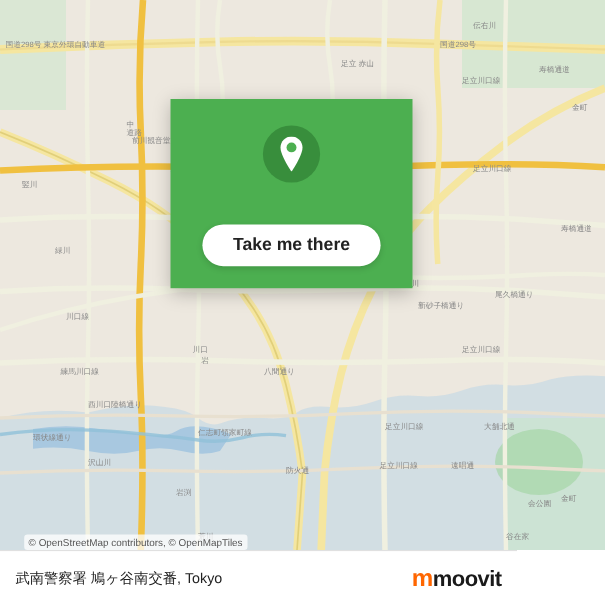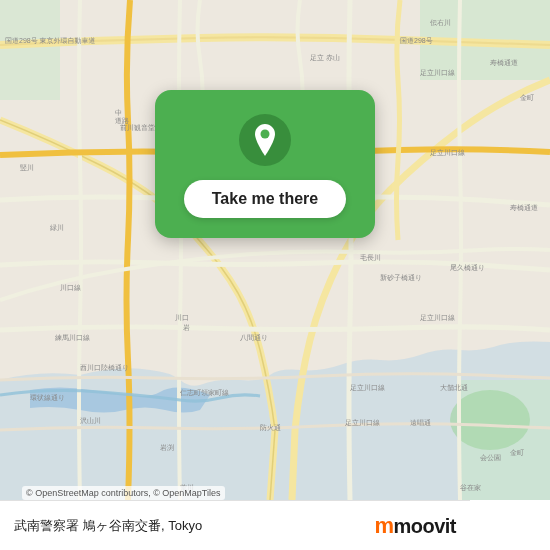--- a/index.html
+++ b/index.html
@@ -24,27 +24,28 @@
       width: 100%;
       height: 100%;
     }
     
     #location-card {
       position: absolute;
       top: 90px;
       left: 155px;
       width: 220px;
       background-color: #4caf50;
-      border-radius: 16px;
+      border-radius: 0;
       padding: 24px 20px 20px 20px;
       display: flex;
       flex-direction: column;
       align-items: center;
       box-shadow: 0 4px 16px rgba(0,0,0,0.25);
       z-index: 10;
+      gap: 24px;
     }
     #pin-icon-wrap {
       width: 52px;
       height: 52px;
       background: #388e3c;
       border-radius: 50%;
       display: flex;
       align-items: center;
       justify-content: center;
       margin-bottom: 14px;

